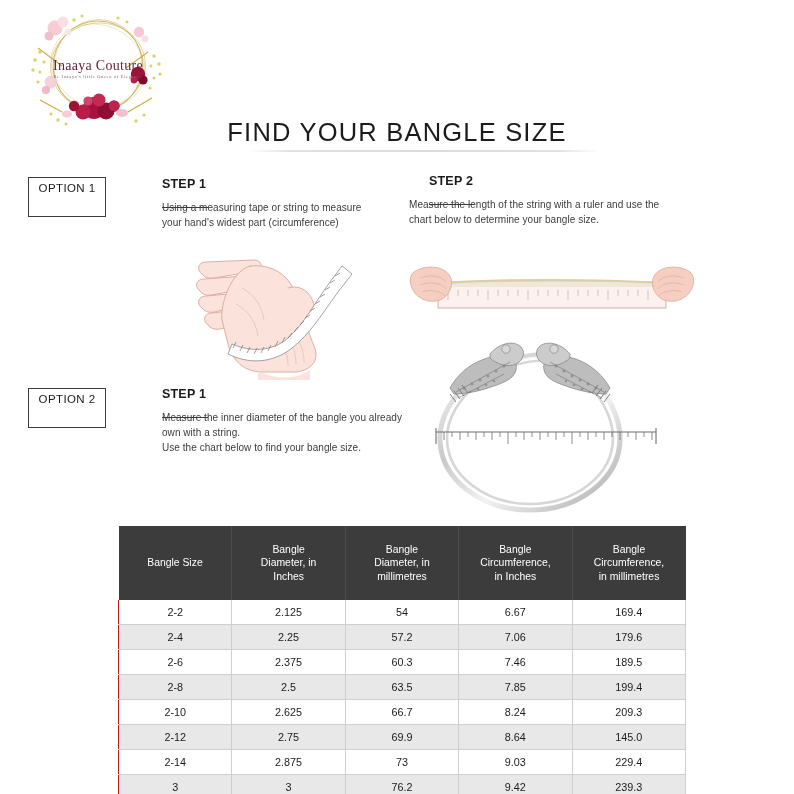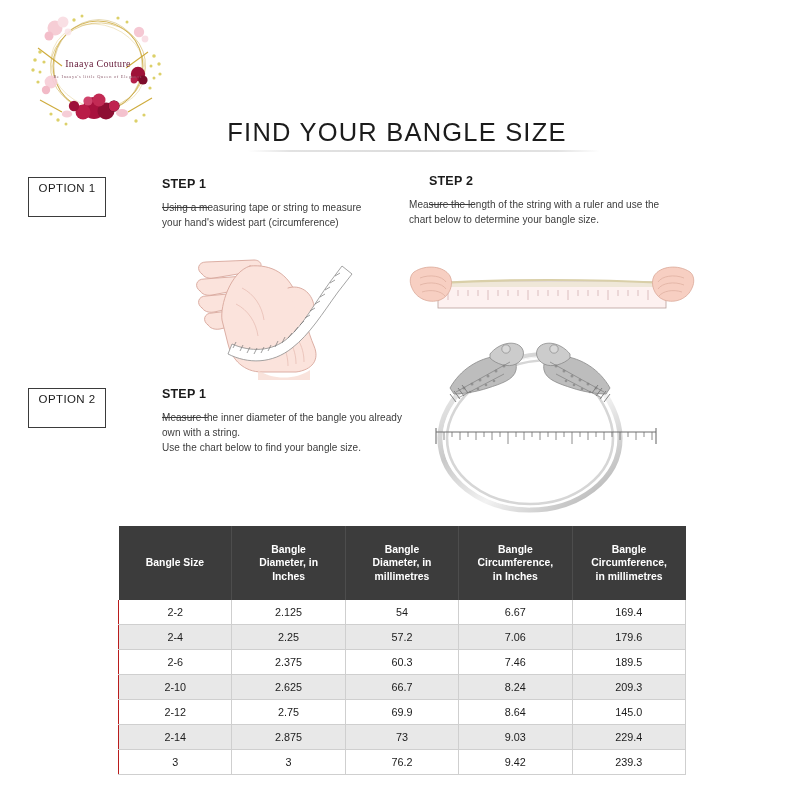--- a/index.html
+++ b/index.html
@@ -25,21 +25,21 @@
     width: 160px;
     height: 120px;
   }
   .logo-svg { display: block; width: 160px; height: 120px; }
   .logo-text {
     position: absolute;
     left: 0; top: 50px;
     width: 160px;
     text-align: center;
     font-family: "Liberation Serif", serif;
-    font-size: 10px;
+    font-size: 14px;
     letter-spacing: 0.3px;
     color: #6b2340;
     white-space: nowrap;
   }
   .logo-tag {
     position: absolute;
     left: 0; top: 66px;
     width: 160px;
     text-align: center;
     font-family: "Liberation Serif", serif;
@@ -129,21 +129,21 @@
     left: 118px;
     top: 526px;
     width: 568px;
     border-collapse: collapse;
     table-layout: fixed;
     font-size: 10.6px;
   }
   .size-table th {
     background: #3c3c3c;
     color: #ffffff;
-    font-weight: 700;
+    font-weight: 400;
     font-size: 10.4px;
     line-height: 13.4px;
     height: 70px;
     vertical-align: middle;
     text-align: center;
     border-right: 1px solid #4d4d4d;
     padding: 2px 4px;
   }
   .size-table th:last-child { border-right: none; }
   .size-table td {
@@ -514,20 +514,27 @@
         <td>179.6</td>
       </tr>
       <tr>
         <td>2-6</td>
         <td>2.375</td>
         <td>60.3</td>
         <td>7.46</td>
         <td>189.5</td>
       </tr>
       <tr>
+        <td>2-8</td>
+        <td>2.5</td>
+        <td>63.5</td>
+        <td>7.85</td>
+        <td>199.4</td>
+      </tr>
+      <tr>
         <td>2-10</td>
         <td>2.625</td>
         <td>66.7</td>
         <td>8.24</td>
         <td>209.3</td>
       </tr>
       <tr>
         <td>2-12</td>
         <td>2.75</td>
         <td>69.9</td>

